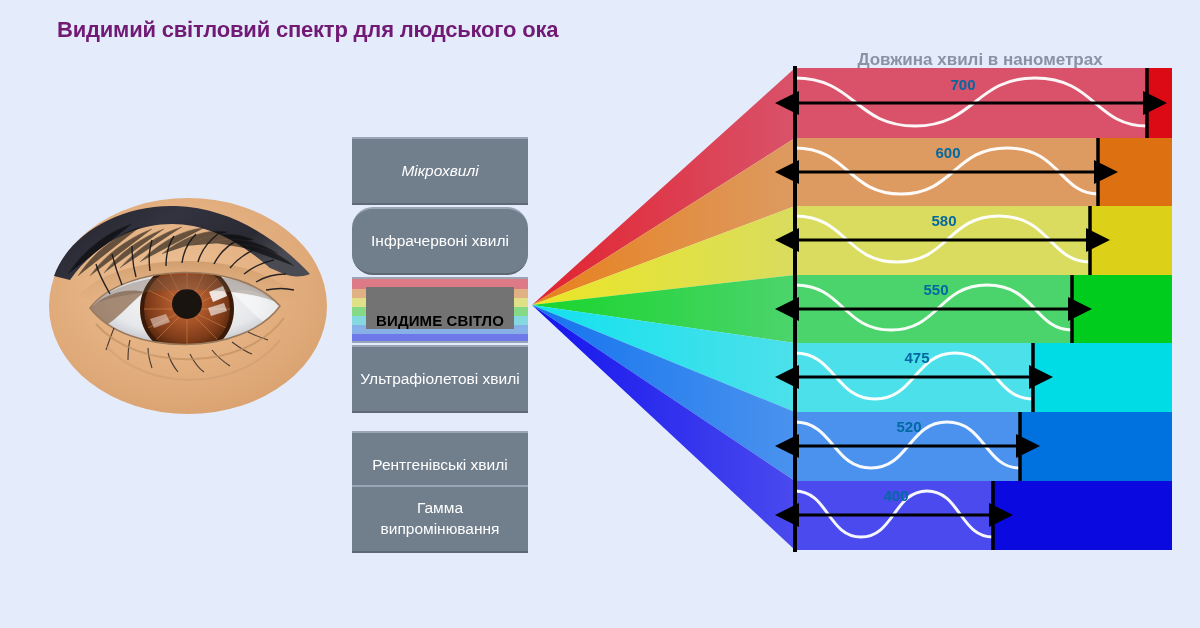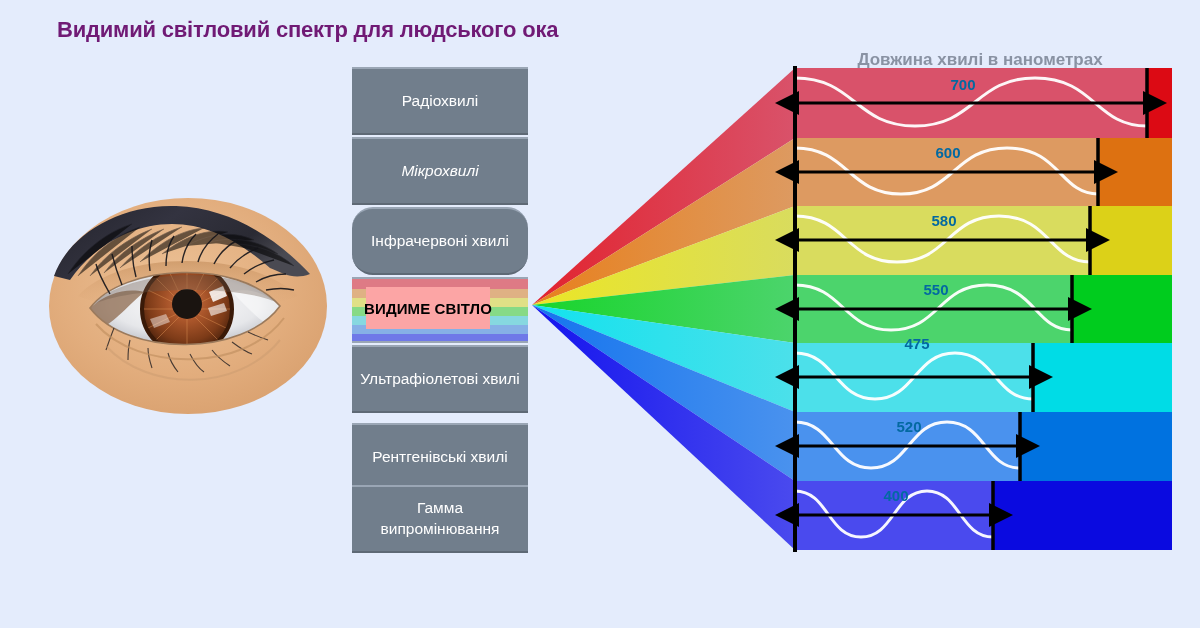--- a/index.html
+++ b/index.html
@@ -39,23 +39,23 @@
   .spec-box span{display:block;padding:0 8px;}
 
   
   #visible-strip{
     position:absolute;left:0;width:176px;
     border-top:2px solid #9aa6b5;border-bottom:2px solid #9aa6b5;
     box-sizing:border-box;overflow:hidden;
   }
   .vs-band{position:absolute;left:0;width:176px;}
   #visible-label{
-    position:absolute;left:14px;width:124px;
-    background:#fca5a5;
-    display:flex;align-items:center;justify-content:center;
+    position:absolute;left:14px;width:148px;
+    background:#737373;
+    display:flex;align-items:flex-end;justify-content:center;
     color:#000;font-size:15px;font-weight:bold;letter-spacing:0.1px;
     white-space:nowrap;
   }
 
   
   #spectrum-panel{position:absolute;left:0;top:0;width:1200px;height:628px;}
 
   
   .wl-value{
     position:absolute;text-align:center;
@@ -181,23 +181,20 @@
         <path d="M200,136 C208,140 214,142 220,144"></path>
     </g>
 
     <path d="M48,128 C90,176 196,176 236,122" fill="none" stroke="#c08f60" stroke-width="2" opacity="0.65"></path>
     <path d="M58,150 C100,196 190,196 232,144" fill="none" stroke="#c89a6e" stroke-width="2" opacity="0.45"></path>
   </svg>
 </div>
 
 <div id="spectrum-labels">
 
-  <div class="spec-box" style="top:0px;height:68px;">
-    <span>Радіохвилі</span>
-  </div>
   <div class="spec-box" style="top:70px;height:68px;font-style:italic;">
     <span>Мікрохвилі</span>
   </div>
   <div class="spec-box" style="top:140px;height:68px;border-radius:21px;">
     <span>Інфрачервоні хвилі</span>
   </div>
 
   <div id="visible-strip" style="top:210px;height:66px;">
     <div class="vs-band" style="top:0px;height:10px;background:#de7a85;"></div>
     <div class="vs-band" style="top:10px;height:9px;background:#dfb184;"></div>
@@ -207,21 +204,21 @@
     <div class="vs-band" style="top:46px;height:9px;background:#86b0e6;"></div>
     <div class="vs-band" style="top:55px;height:9px;background:#6f78e8;"></div>
     <div id="visible-label" style="top:8px;height:42px;">
       <span>ВИДИМЕ СВІТЛО</span>
     </div>
   </div>
 
   <div class="spec-box" style="top:278px;height:68px;">
     <span>Ультрафіолетові хвилі</span>
   </div>
-  <div class="spec-box" style="top:356px;height:68px;">
+  <div class="spec-box" style="top:364px;height:68px;">
     <span>Рентгенівські хвилі</span>
   </div>
   <div class="spec-box" style="top:418px;height:68px;">
     <span>Гамма випромінювання</span>
   </div>
 </div>
 
 <div id="wavelength-header">Довжина хвилі в нанометрах</div>
 
 <svg id="spectrum-panel" viewBox="0 0 1200 628">
@@ -328,15 +325,15 @@
     <line x1="993" y1="481" x2="993" y2="550" stroke="#000" stroke-width="3.5"></line>
   </g>
 
   <line x1="795" y1="66" x2="795" y2="552" stroke="#000" stroke-width="4"></line>
 </svg>
 
 <div class="wl-value" style="left:913px;top:76px;width:100px;">700</div>
 <div class="wl-value" style="left:898px;top:144px;width:100px;">600</div>
 <div class="wl-value" style="left:894px;top:212px;width:100px;">580</div>
 <div class="wl-value" style="left:886px;top:281px;width:100px;">550</div>
-<div class="wl-value" style="left:867px;top:335px;width:100px;">475</div>
+<div class="wl-value" style="left:867px;top:349px;width:100px;">475</div>
 <div class="wl-value" style="left:859px;top:418px;width:100px;">520</div>
 <div class="wl-value" style="left:846px;top:487px;width:100px;">400</div>
 
 </body></html>

